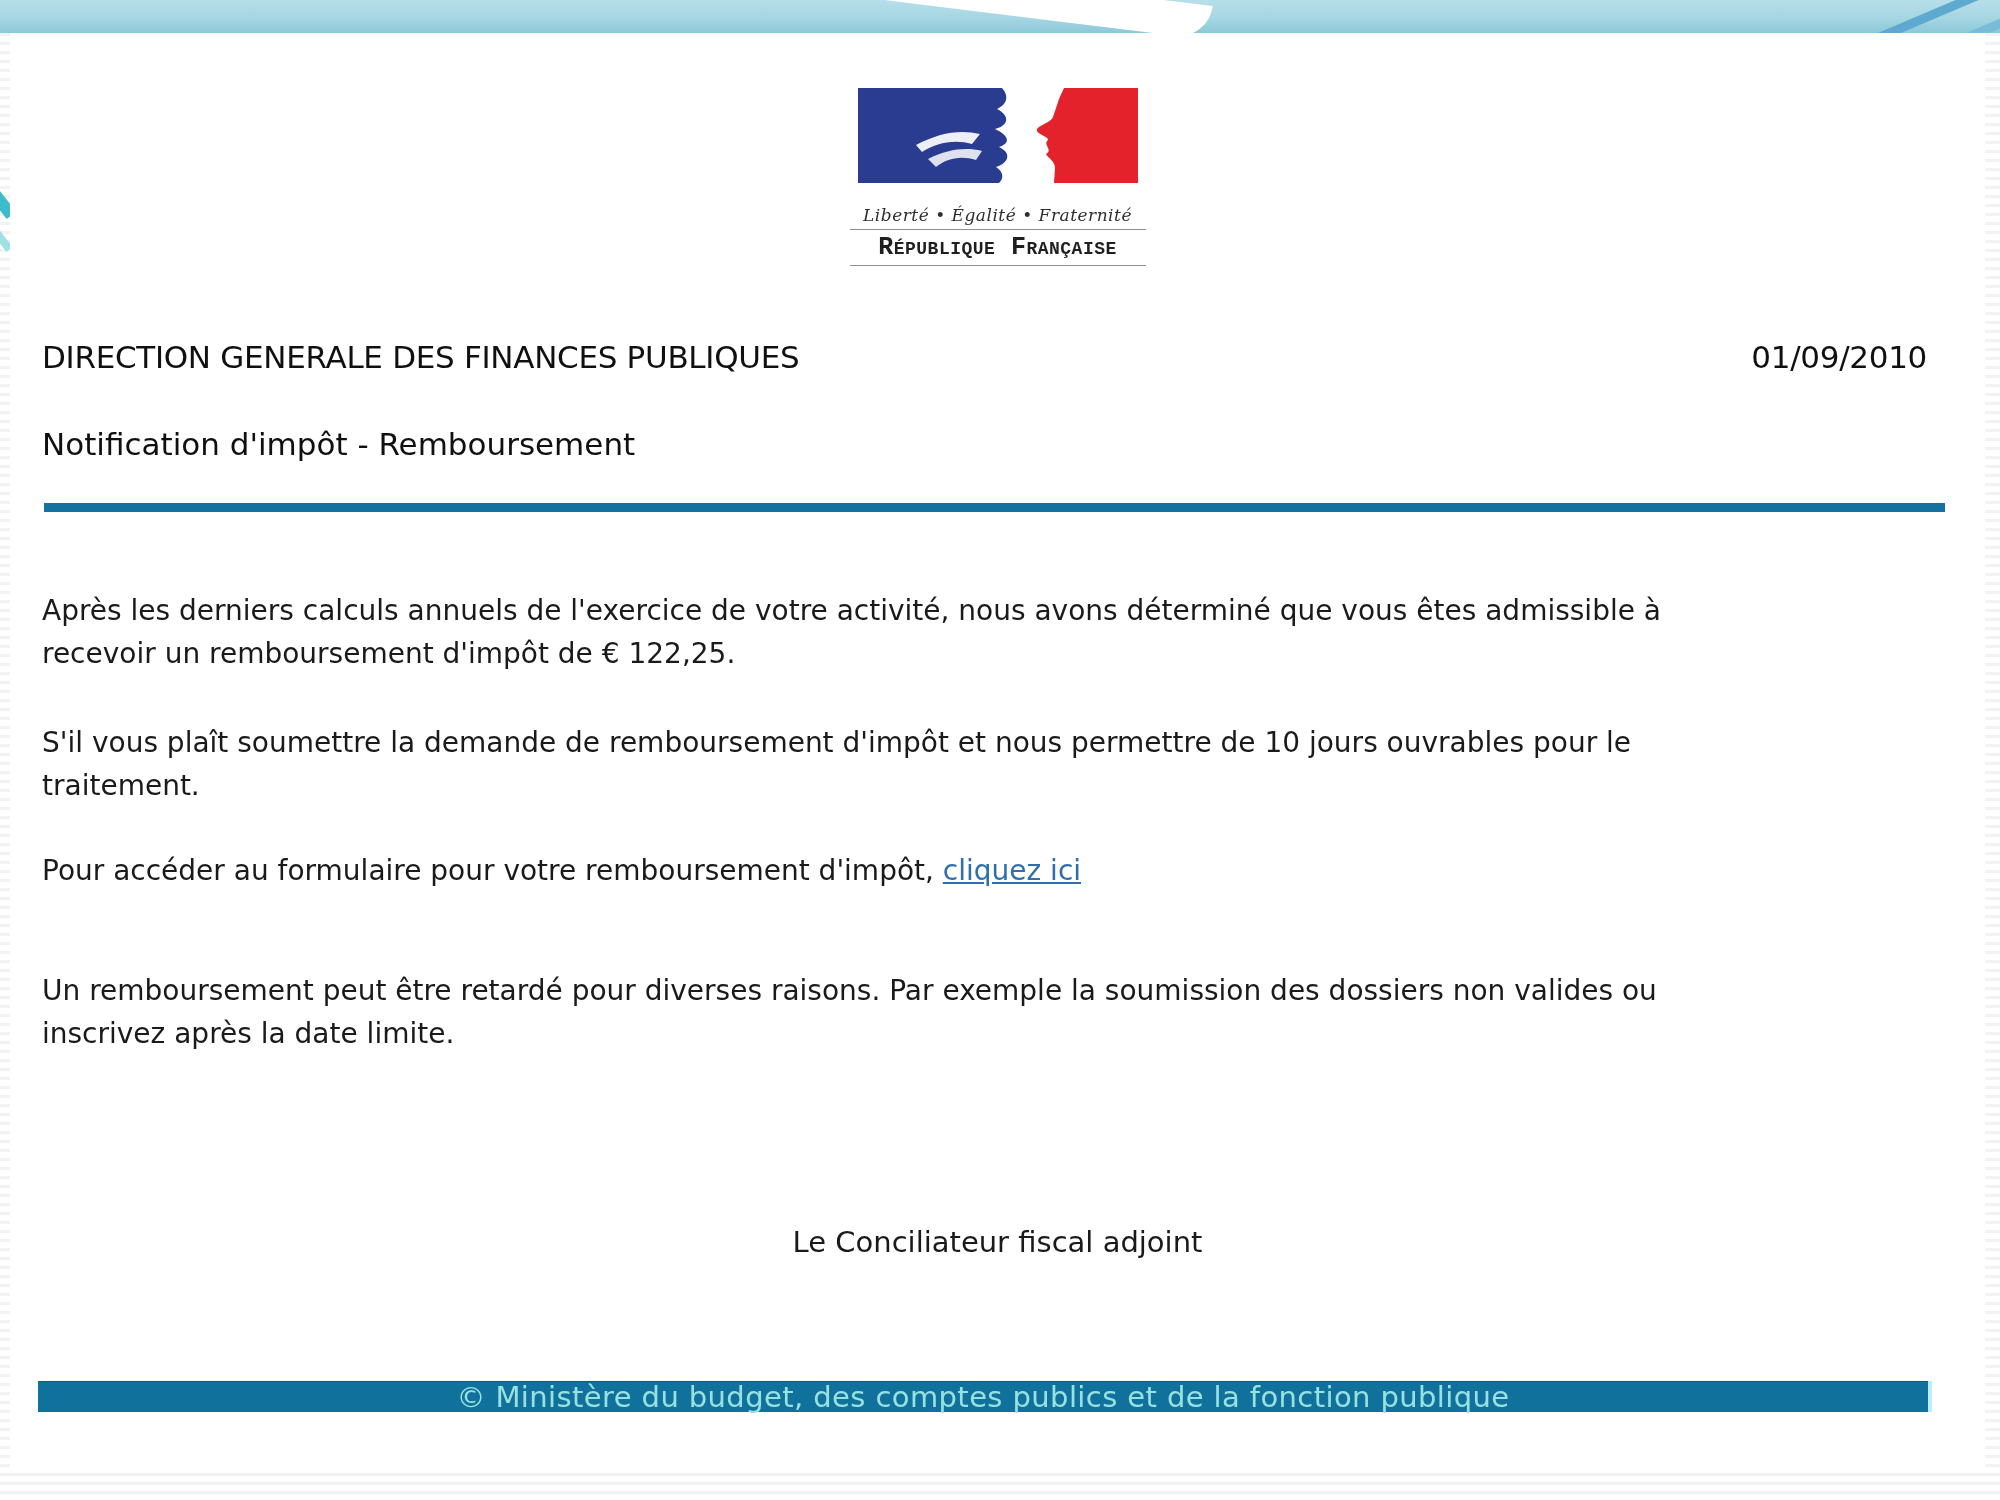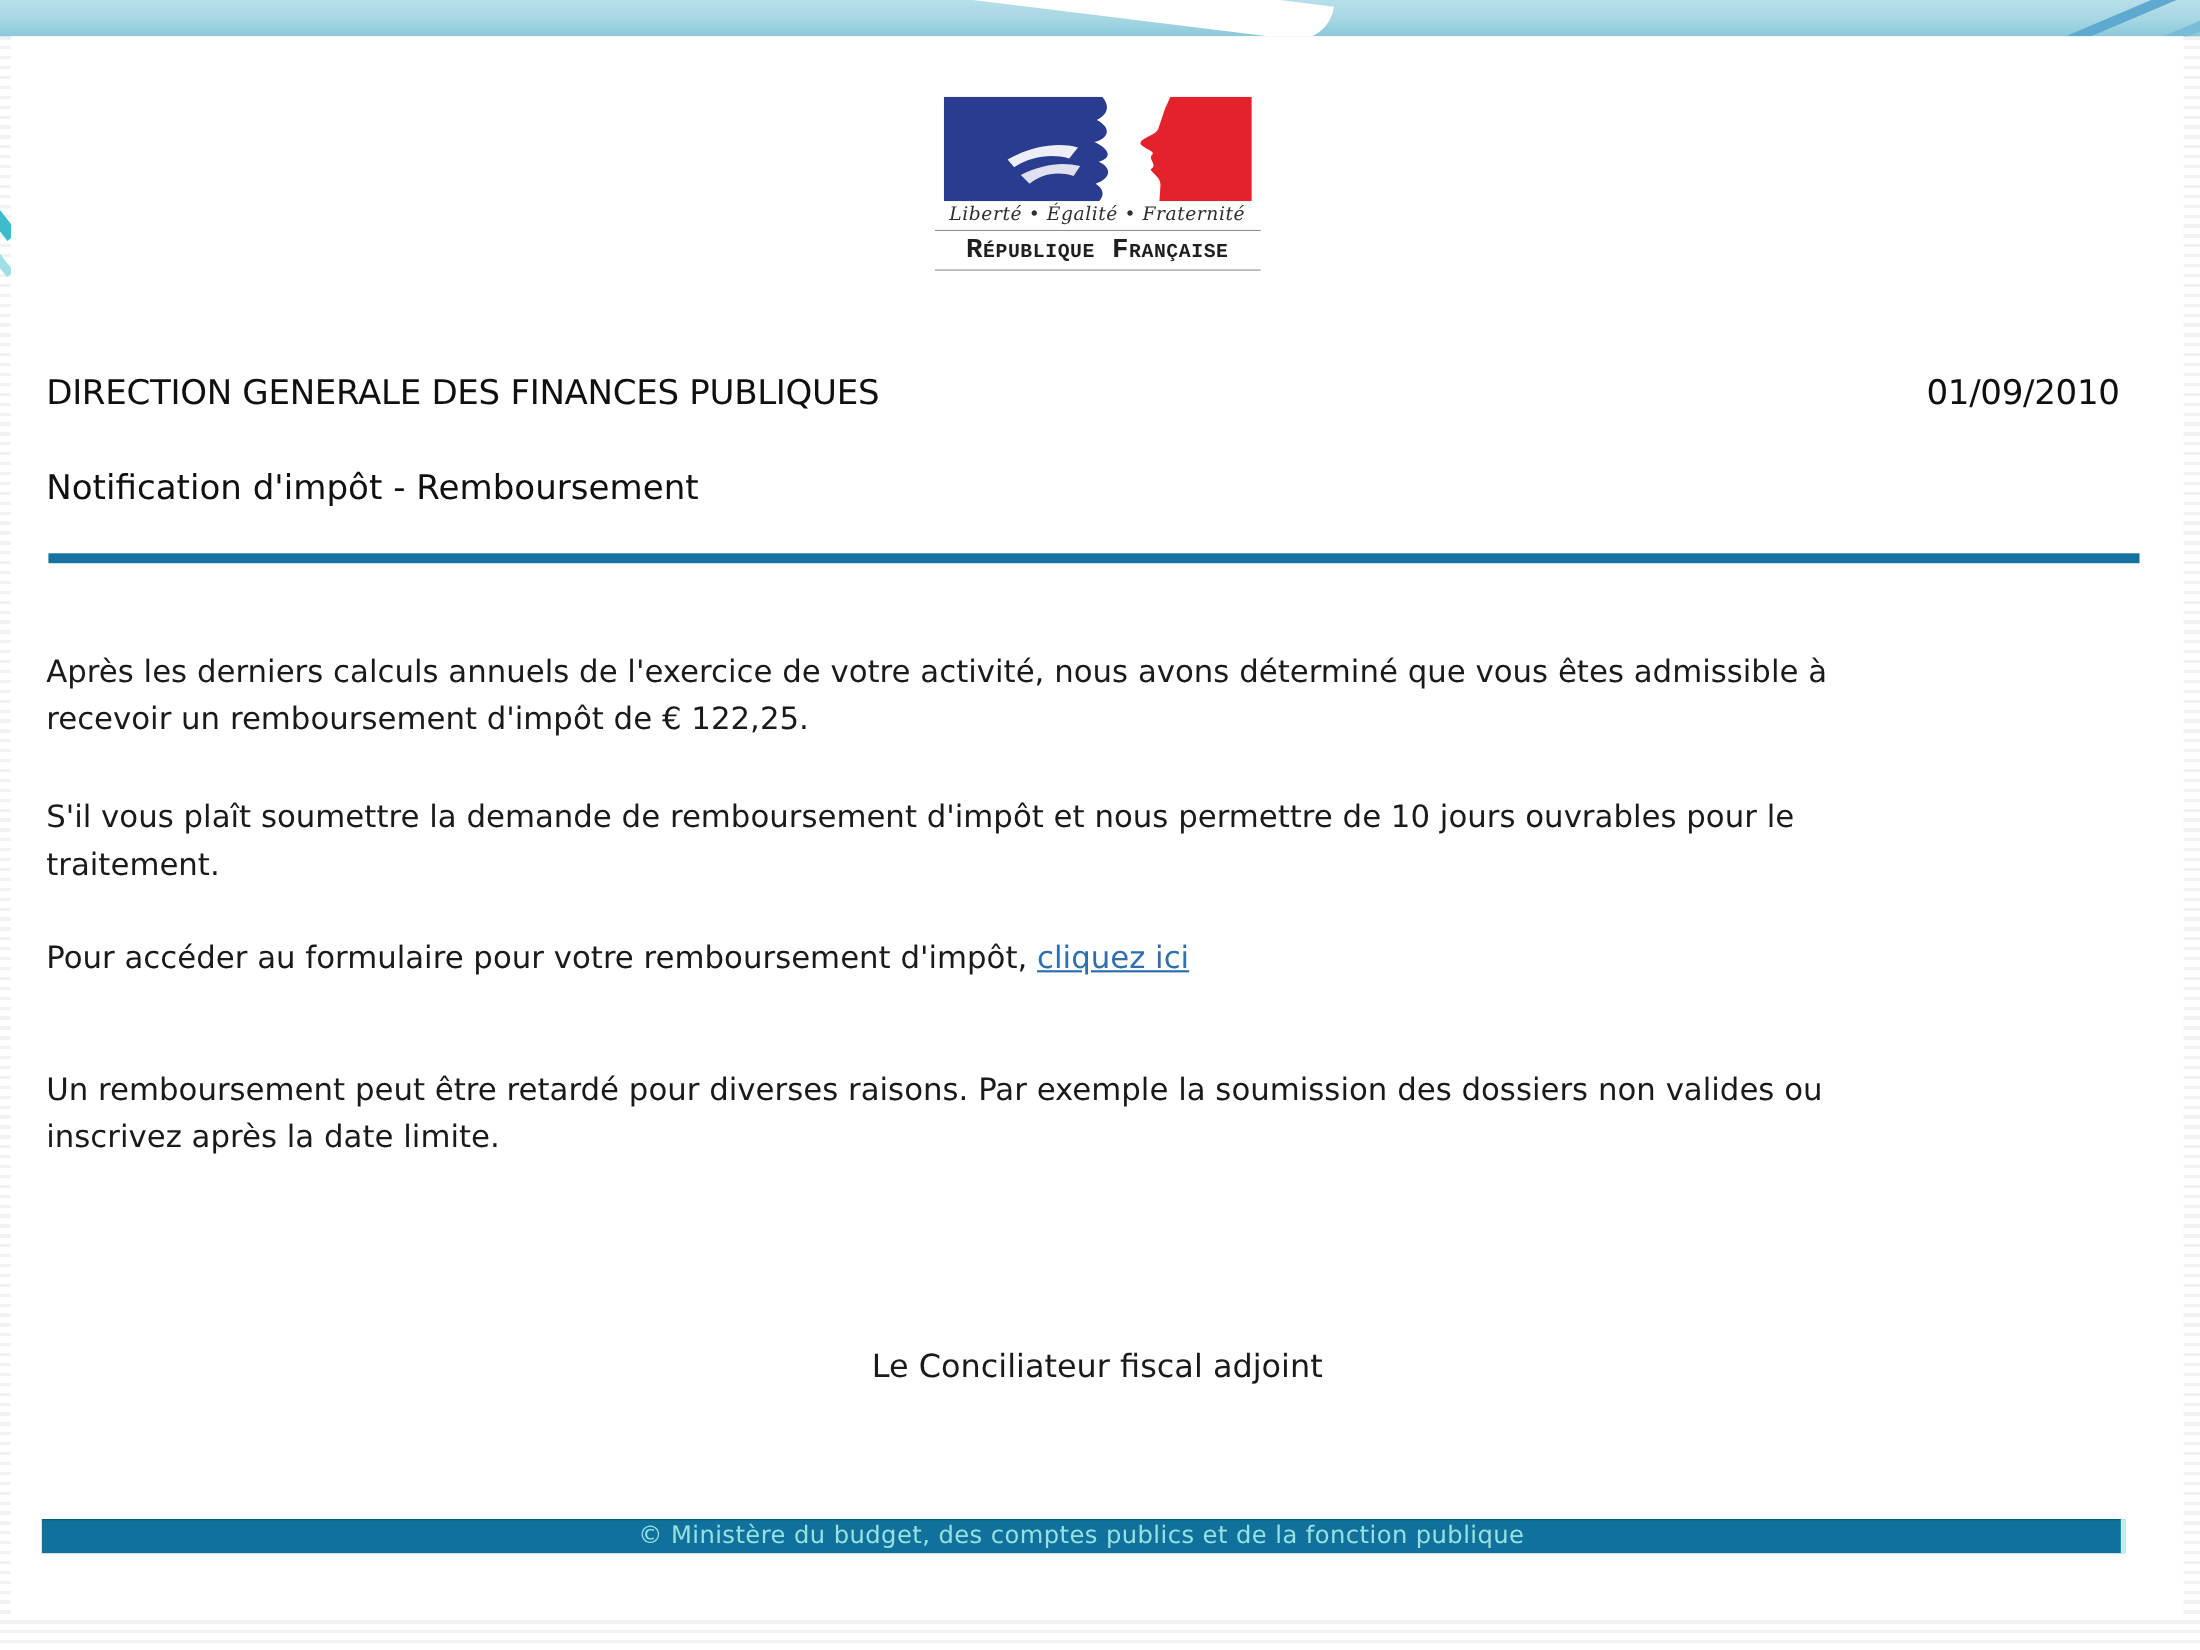--- a/index.html
+++ b/index.html
@@ -42,21 +42,21 @@
     background:#ffffff;
   }
 
   
   .logo-block {
     position:absolute; top:55px; left:50%; transform:translateX(-50%);
     width:300px; text-align:center;
   }
   .logo-flag { display:block; margin:0 auto; }
   .logo-motto {
-    margin-top:2px; font-family:"DejaVu Serif", serif; font-style:italic;
+    margin-top:22px; font-family:"DejaVu Serif", serif; font-style:italic;
     font-size:17px; color:#2e2e2e; letter-spacing:0.5px; white-space:nowrap;
   }
   .logo-line { height:1px; background:#8f8f8f; margin:4px 2px 0 2px; }
   .logo-republic {
     margin-top:3px; font-family:Liberation Mono, monospace; font-variant:small-caps;
     font-size:25px; font-weight:600; color:#1f1f1f; letter-spacing:0.5px; white-space:nowrap;
   }
   .logo-line2 { height:1px; background:#8f8f8f; margin:3px 2px 0 2px; }
 
   
@@ -90,21 +90,21 @@
 
   
   .footer-bar {
     position:absolute; left:28px; top:1348px; width:1890px; height:31px;
     background:var(--footer-bg);
     border-right:4px solid #bdeef2;
     display:flex; align-items:center; justify-content:center;
     box-shadow: inset 0 1px 0 #0c5a7d;
   }
   .footer-text {
-    color:var(--footer-text); font-size:22px; letter-spacing:0.4px; white-space:nowrap;
+    color:var(--footer-text); font-size:29px; letter-spacing:0.4px; white-space:nowrap;
   }
 </style>
 </head>
 <body>
 
 <div class="top-band">
   <div class="band-swoosh"></div>
   <div class="band-stripe-a"></div>
   <div class="band-stripe-b"></div>
   <div class="band-stripe-c"></div>

